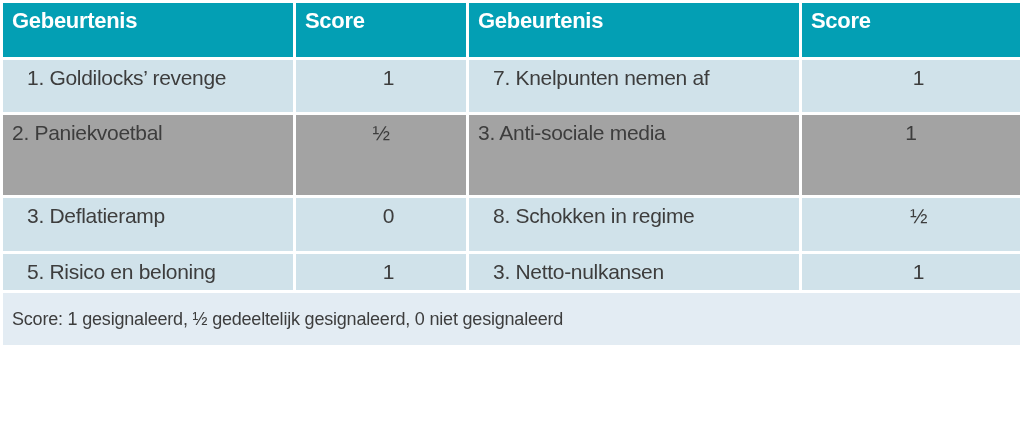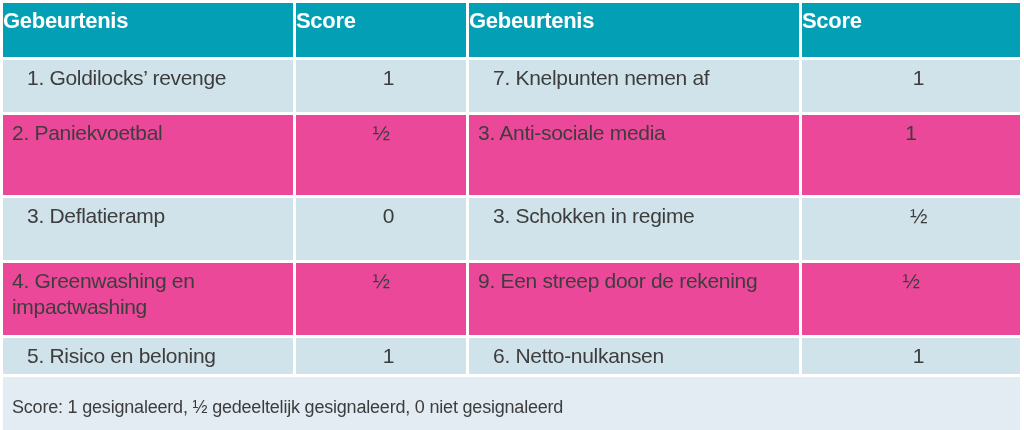--- a/index.html
+++ b/index.html
@@ -18,48 +18,48 @@
     width: 1023px;
     margin: 0;
   }
   table.score-table th {
     background: #039fb4;
     color: #ffffff;
     font-size: 22px;
     font-weight: 700;
     text-align: left;
     vertical-align: top;
-    padding: 5px 0;
+    padding: 5px 9px;
     height: 54px;
     box-sizing: border-box;
     letter-spacing: -0.3px;
   }
   table.score-table td {
     color: #3d3d3d;
     font-size: 21px;
     line-height: 26px;
     vertical-align: top;
     padding: 5px 9px;
     box-sizing: border-box;
     letter-spacing: -0.3px;
   }
   td.score-cell { text-align: center; }
   tr.r-dark  td { background: #d0e2ea; padding-left: 24px; }
-  tr.r-light td { background: #ec4899; }
+  tr.r-light td { background: #a3a3a3; }
   tr.row-1 td { height: 52px; }
   tr.row-2 td { height: 80px; }
-  tr.row-3 td { height: 62px; }
+  tr.row-3 td { height: 53px; }
   tr.row-4 td { height: 72px; }
   tr.row-5 td { height: 36px; }
   tr.footnote-row td {
     background: #e3ecf3;
     font-size: 18px;
     line-height: 20px;
     vertical-align: middle;
-    height: 59px;
+    height: 52px;
     padding: 4px 9px;
     letter-spacing: -0.2px;
   }
 </style>
 </head>
 <body>
 
 <table class="score-table">
   <colgroup>
     <col style="width:290px">
@@ -84,32 +84,26 @@
     </tr>
     <tr class="r-light row-2">
       <td class="event-cell">2. Paniekvoetbal</td>
       <td class="score-cell">½</td>
       <td class="event-cell">3. Anti-sociale media</td>
       <td class="score-cell">1</td>
     </tr>
     <tr class="r-dark row-3">
       <td class="event-cell">3. Deflatieramp</td>
       <td class="score-cell">0</td>
-      <td class="event-cell">3. Schokken in regime</td>
-      <td class="score-cell">½</td>
-    </tr>
-    <tr class="r-light row-4">
-      <td class="event-cell">4. Greenwashing en impactwashing</td>
-      <td class="score-cell">½</td>
-      <td class="event-cell">9. Een streep door de rekening</td>
+      <td class="event-cell">8. Schokken in regime</td>
       <td class="score-cell">½</td>
     </tr>
     <tr class="r-dark row-5">
       <td class="event-cell">5. Risico en beloning</td>
       <td class="score-cell">1</td>
-      <td class="event-cell">6. Netto-nulkansen</td>
+      <td class="event-cell">3. Netto-nulkansen</td>
       <td class="score-cell">1</td>
     </tr>
     <tr class="footnote-row">
       <td colspan="4">Score: 1 gesignaleerd, ½ gedeeltelijk gesignaleerd, 0 niet gesignaleerd</td>
     </tr>
   </tbody>
 </table>
 
 </body></html>

